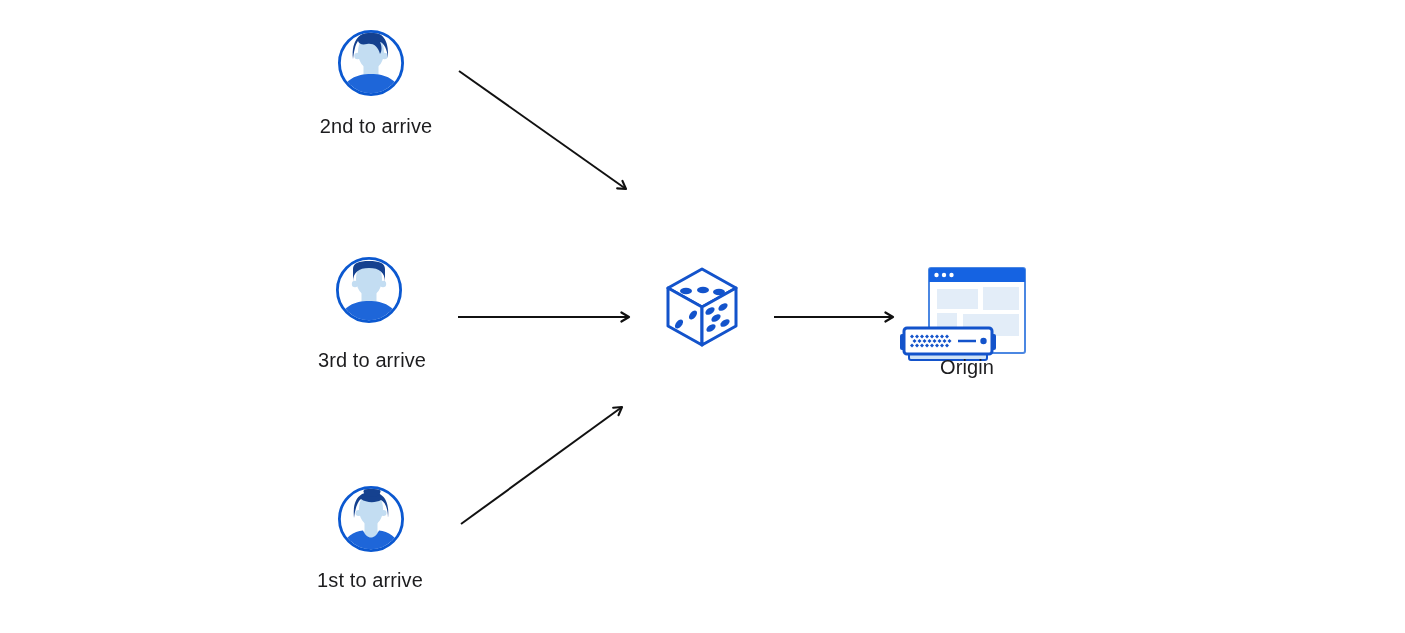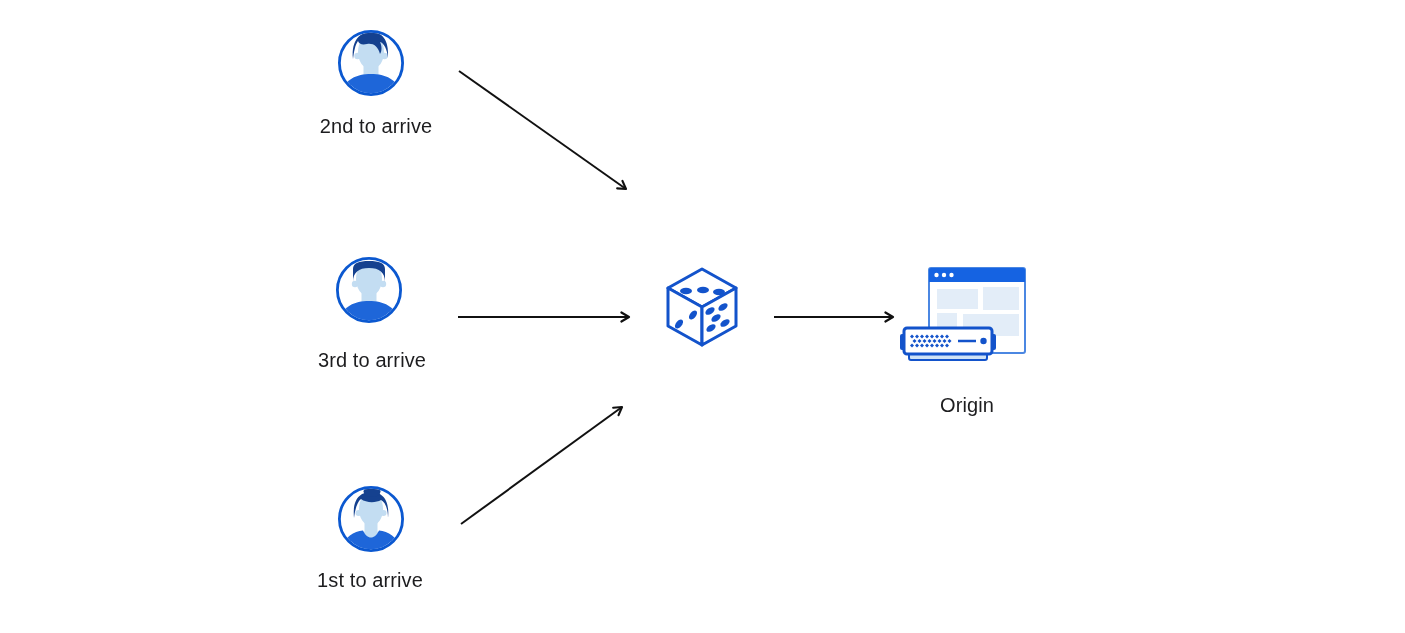--- a/index.html
+++ b/index.html
@@ -157,15 +157,15 @@
         <g fill="#1353cb">
           <path d="M17,72.5 l2,2 l-2,2 l-2,-2 Z M22,72.5 l2,2 l-2,2 l-2,-2 Z M27,72.5 l2,2 l-2,2 l-2,-2 Z M32,72.5 l2,2 l-2,2 l-2,-2 Z M37,72.5 l2,2 l-2,2 l-2,-2 Z M42,72.5 l2,2 l-2,2 l-2,-2 Z M47,72.5 l2,2 l-2,2 l-2,-2 Z M52,72.5 l2,2 l-2,2 l-2,-2 Z"></path>
           <path d="M19.5,77 l2,2 l-2,2 l-2,-2 Z M24.5,77 l2,2 l-2,2 l-2,-2 Z M29.5,77 l2,2 l-2,2 l-2,-2 Z M34.5,77 l2,2 l-2,2 l-2,-2 Z M39.5,77 l2,2 l-2,2 l-2,-2 Z M44.5,77 l2,2 l-2,2 l-2,-2 Z M49.5,77 l2,2 l-2,2 l-2,-2 Z M54.5,77 l2,2 l-2,2 l-2,-2 Z"></path>
           <path d="M17,81.5 l2,2 l-2,2 l-2,-2 Z M22,81.5 l2,2 l-2,2 l-2,-2 Z M27,81.5 l2,2 l-2,2 l-2,-2 Z M32,81.5 l2,2 l-2,2 l-2,-2 Z M37,81.5 l2,2 l-2,2 l-2,-2 Z M42,81.5 l2,2 l-2,2 l-2,-2 Z M47,81.5 l2,2 l-2,2 l-2,-2 Z M52,81.5 l2,2 l-2,2 l-2,-2 Z"></path>
         </g>
         <line x1="63" y1="79" x2="81" y2="79" stroke="#1353cb" stroke-width="2.5"></line>
         <circle cx="88.5" cy="79" r="3.2" fill="#1353cb"></circle>
       </g>
     </svg>
   </div>
-  <div class="label" style="left:967px; top:393px;text-align:right;">Origin</div>
+  <div class="label" style="left:967px; top:355px;text-align:right;">Origin</div>
 
 </div>
 
 </body></html>

